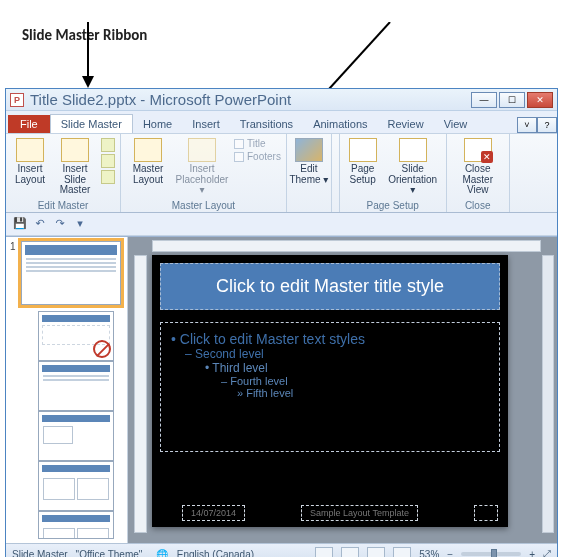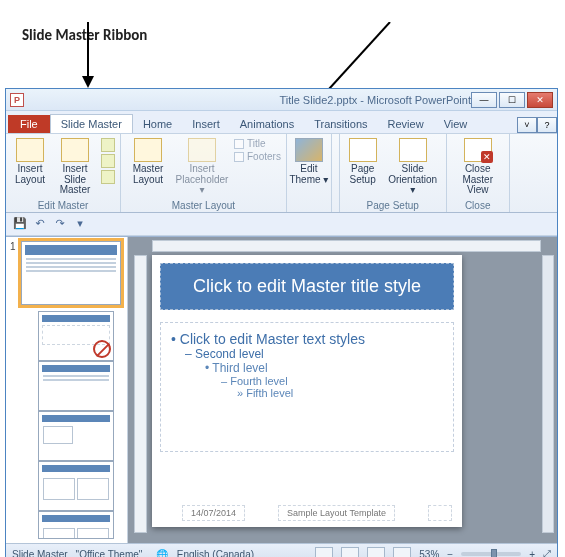--- a/index.html
+++ b/index.html
@@ -9,21 +9,21 @@
   .anno-row { position: relative; height: 88px; }
   .anno-label { position: absolute; font-family: "Calibri","Segoe UI",sans-serif; font-size: 15px; font-weight: 600; color: #222; }
   .anno1 { left: 22px; top: 2px; margin-top: 24px; }
   .anno2 { left: 335px; top: 2px; }
   .arrow { position: absolute; }
   
   .window { border: 1px solid #4c84c2; background: #e8effa; width: 553px; margin-left: 5px; position: relative; }
   
   .titlebar { display:flex; align-items:center; height:22px; background:linear-gradient(#eaf3fb,#dce8f6); padding:0 4px; border-bottom:1px solid #bcd0e6; }
   .p-icon { width:14px; height:14px; background:#fff; border:1px solid #c0504d; color:#c0504d; font-weight:bold; font-size:9px; text-align:center; line-height:13px; margin-right:6px; }
-  .title { flex:1; text-align:right; color:#4d6a8d; font-size:11px; }
+  .title { flex:1; text-align:left; color:#4d6a8d; font-size:15px; }
   .win-ctrls { display:flex; gap:2px; }
   .wbtn { width:26px; height:16px; border:1px solid #6a8bb5; background:linear-gradient(#f8fbfe,#dde9f6); display:flex; align-items:center; justify-content:center; font-size:9px; cursor:pointer; }
   .wbtn.close { background:linear-gradient(#e57b6e,#c84a3a); border-color:#a03a2a; color:#fff; }
   .wbtn.help{ width:20px;}
   
   
   .tabrow { display:flex; align-items:flex-end; height:22px; padding-left:2px; }
   .file-tab { background:#bf3a27; color:#fff; padding:3px 12px; font-size:11px; cursor:pointer; }
   .tab { padding:3px 10px; color:#3b5777; cursor:pointer; }
   .tab.active { background:#fff; border:1px solid #b7c7da; border-bottom:none; }
@@ -59,21 +59,21 @@
   .th-line{height:2px;background:#c3d0de; margin:2px 0;}
   .th-flag{position:absolute; right:2px; bottom:2px; width:18px;height:18px; border:2px solid #c0392b; border-radius:50%; }
   .th-flag:after{content:""; position:absolute; width:18px; height:2px; background:#c0392b; top:7px; left:-1px; transform:rotate(-45deg);}
   .th-boxes{display:flex;gap:2px;margin:6px 4px;}
   .th-box{flex:1;height:22px;border:1px solid #b7c4d3;}
   .th-block{width:30px;height:18px;border:1px solid #b7c4d3;margin:4px;}
   
   .canvas{ flex:1; background:#8e99a6; position:relative; padding:18px 18px 12px 24px; }
   .ruler-h{position:absolute;top:3px;left:24px;right:16px;height:12px;background:#eef2f7;border:1px solid #bfcad6;}
   .ruler-v{position:absolute;left:6px;top:18px;bottom:10px;width:13px;background:#eef2f7;border:1px solid #bfcad6;}
-  .slide{ background:#ffffff; width:310px; height:272px; box-shadow:0 2px 6px rgba(0,0,0,.4); position:relative; padding:8px;}
+  .slide{ background:#000000; width:356px; height:272px; box-shadow:0 2px 6px rgba(0,0,0,.4); position:relative; padding:8px;}
   .title-box{ background:#4b7cb6; color:#fff; text-align:center; padding:12px 4px; font-size:18px; border:1px dashed #a8bdd6;}
   .body-box{ border:1px dashed #c3cedd; margin-top:12px; padding:8px 10px; height:130px; }
   .b1{color:#3e6fa9;font-size:14px;}
   .b2{color:#3e6fa9;font-size:12px;margin-left:14px;}
   .b3{color:#5b86b8;font-size:12px;margin-left:34px;}
   .b4{color:#5b86b8;font-size:11px;margin-left:50px;}
   .b5{color:#5b86b8;font-size:11px;margin-left:66px;}
   .footer-row{display:flex;justify-content:space-between;position:absolute;bottom:6px;left:10px;right:10px;font-size:9px;color:#777;}
   .fbox{border:1px dashed #cfd7e1;padding:2px 8px;margin-left:20px;}
   .vscroll{position:absolute;right:3px;top:18px;bottom:10px;width:12px;background:#e3e9f1;border:1px solid #c1cbd7;}
@@ -108,22 +108,22 @@
       <div class="wbtn">☐</div>
       <div class="wbtn close">✕</div>
     </div>
   </div>
 
   <div class="tabrow">
     <div class="file-tab">File</div>
     <div class="tab active">Slide Master</div>
     <div class="tab">Home</div>
     <div class="tab">Insert</div>
+    <div class="tab">Transitions</div>
     <div class="tab">Animations</div>
-    <div class="tab">Transitions</div>
     <div class="tab">Review</div>
     <div class="tab">View</div>
     <div style="flex:1"></div>
     <div class="wbtn help">˅</div>
     <div class="wbtn help">?</div>
   </div>
 
   <div class="ribbon">
     <div class="group">
       <div class="btns">

